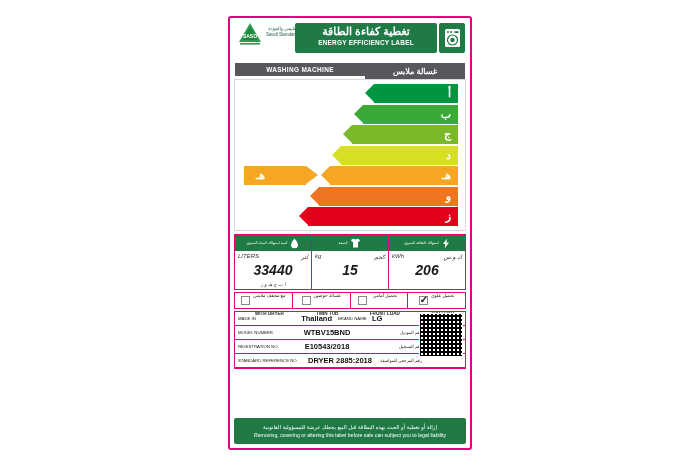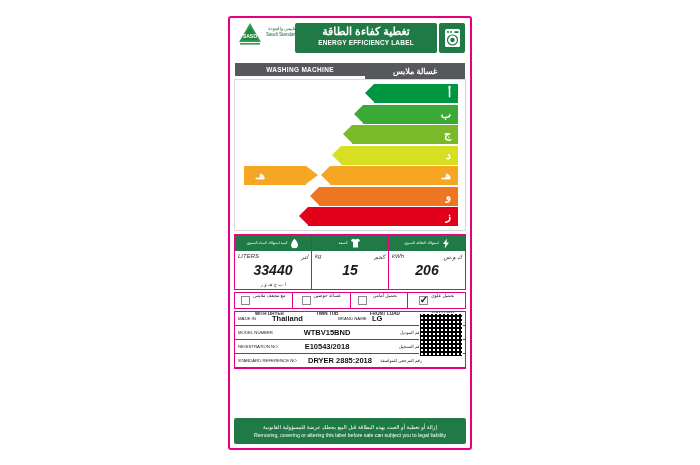--- a/index.html
+++ b/index.html
@@ -476,21 +476,21 @@
     </div>
 
     <div class="info">
 
       <div class="info-row">
         <div class="cell" style="width:34px">
           <span class="cell-lab">
             <span>MADE IN</span>
           </span>
         </div>
-        <div class="cell" style="width:66px;justify-content:flex-start">
+        <div class="cell" style="width:66px;justify-content:flex-end">
           <span class="cell-val">Thailand</span>
         </div>
         <div class="cell" style="width:34px">
           <span class="cell-lab">
             <span>BRAND NAME</span>
           </span>
         </div>
         <div class="cell" style="width:50px;justify-content:flex-start">
           <span class="cell-val">LG</span>
         </div>

